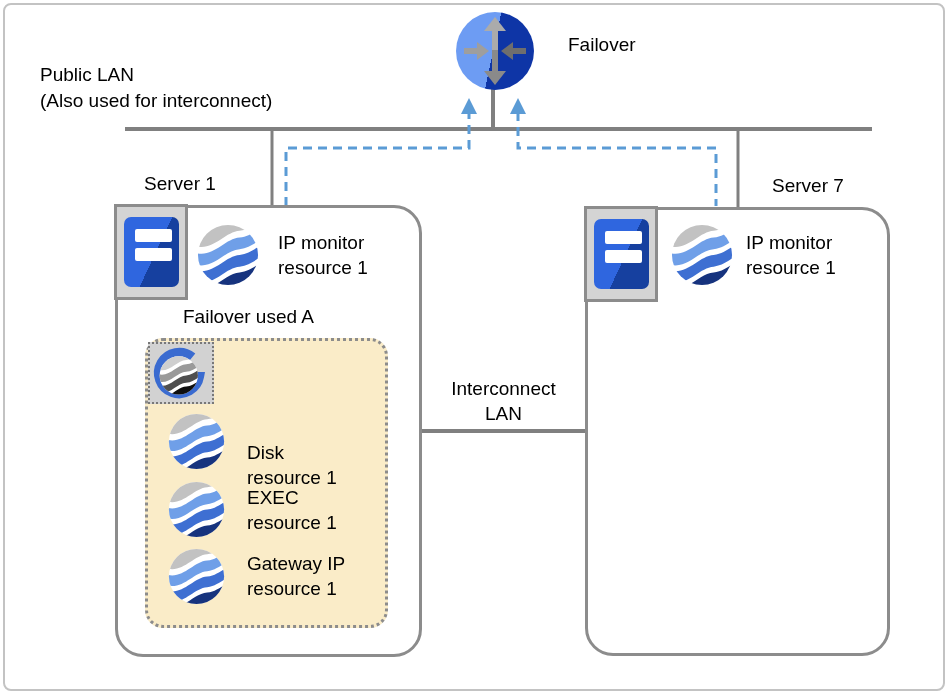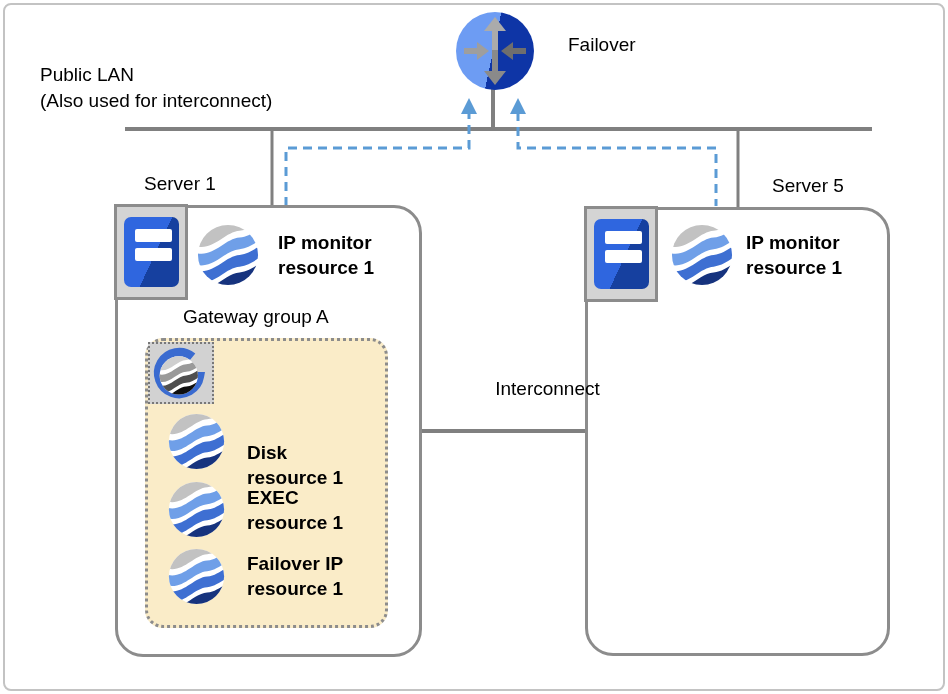--- a/index.html
+++ b/index.html
@@ -41,23 +41,23 @@
   .gateway-icon {
     position:absolute; left:456px; top:12px; width:78px; height:78px;
     border-radius:50%;
     background:linear-gradient(102deg, #6d9cf3 48%, #0e35a6 48%);
   }
   .sphere { position:absolute; }
   .group-icon {
     position:absolute; left:148px; top:342px; width:62px; height:58px;
     background:#d2d2d2; border:2px dotted #787878;
   }
-  .two-line { position:absolute; font-size:19px; line-height:25px;font-weight:bold; }
+  .two-line { position:absolute; font-size:19px; line-height:25px; }
   .group-title { position:absolute; font-size:19px; }
-  .center-text { text-align:center;margin-left:44px; }
+  .center-text { text-align:center; }
 </style>
 </head>
 <body>
 
 <div class="canvas">
 
   <div class="outer-frame"></div>
 
   <svg width="0" height="0" style="position:absolute" aria-hidden="true">
     <defs>
@@ -108,31 +108,32 @@
       <polygon points="39,73 28,59 50,59" fill="#8a8a8a"></polygon>
       <rect x="8" y="36" width="15" height="6" fill="#9e9e9e"></rect>
       <polygon points="33,39 21,30 21,48" fill="#9e9e9e"></polygon>
       <rect x="55" y="36" width="15" height="6" fill="#6e6e6e"></rect>
       <polygon points="45,39 57,30 57,48" fill="#6e6e6e"></polygon>
     </svg>
   </div>
   <div class="label" style="left:568px; top:32px;">Failover</div>
 
   <div class="label" style="left:144px; top:171px;">Server 1</div>
-  <div class="label" style="left:772px; top:173px;">Server 5</div>
+  <div class="label" style="left:772px; top:173px;">Server 7</div>
 
   <div class="server-box" style="left:115px; top:205px; width:301px; height:446px;"></div>
   <div class="server-box" style="left:585px; top:207px; width:299px; height:443px;"></div>
 
   <div class="label center-text" style="left:422px; top:376px; width:163px; line-height:25px;">
     <div>Interconnect</div>
+    <div>LAN</div>
   </div>
 
   <div class="group-box" style="left:145px; top:338px; width:237px; height:284px;"></div>
-  <div class="group-title" style="left:183px; top:306px;">Gateway group A</div>
+  <div class="group-title" style="left:183px; top:306px;">Failover used A</div>
   <div class="group-icon">
     <svg viewBox="0 0 64 62" width="62" height="58">
       <path d="M 44.1,14.1 A 22,22 0 1 0 51.7,34.8 L 35,34.8" fill="none" stroke="#3a6bd0" stroke-width="10"></path>
       <use href="#sphere-mono" transform="translate(8.5,12.5) scale(0.66)"></use>
     </svg>
   </div>
 
   <div class="server-icon" style="left:114px; top:204px;">
     <div class="tower">
       <div class="bar b1"></div>
@@ -174,17 +175,17 @@
     </svg>
   <div class="two-line" style="left:247px; top:485px;">
     <div>EXEC</div>
     <div>resource 1</div>
   </div>
 
   <svg class="sphere" style="left:168px; top:548px;" viewBox="0 0 64 64" width="57" height="57">
       <use href="#sphere-blue"></use>
     </svg>
   <div class="two-line" style="left:247px; top:551px;">
-    <div>Failover IP</div>
+    <div>Gateway IP</div>
     <div>resource 1</div>
   </div>
 
 </div>
 
 </body></html>

